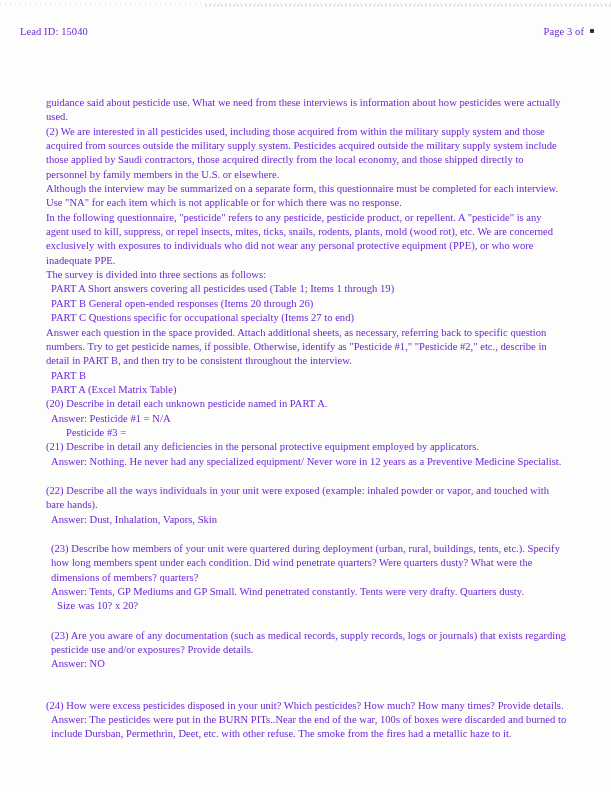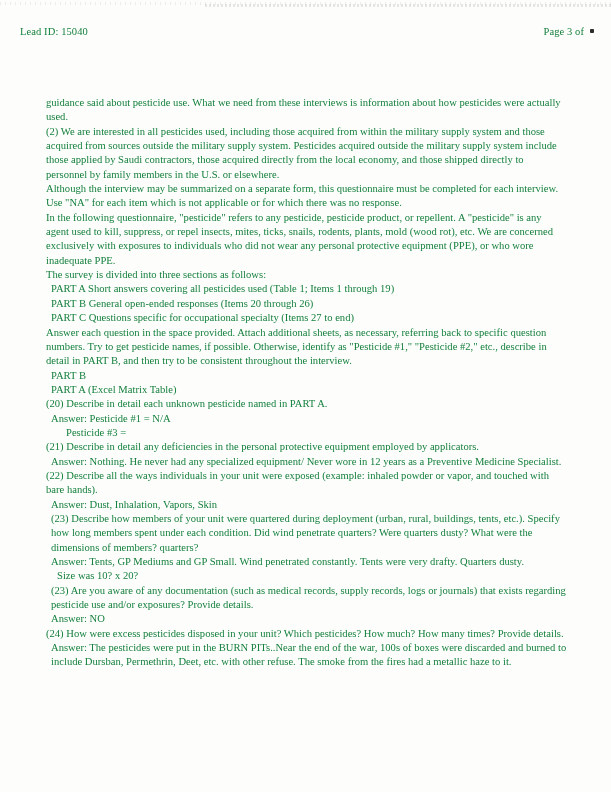--- a/index.html
+++ b/index.html
@@ -8,21 +8,21 @@
     padding: 0;
     background: #ffffff;
   }
   .page {
     position: relative;
     width: 611px;
     height: 792px;
     background: #fdfdfc;
     overflow: hidden;
     font-family: "Liberation Serif", "DejaVu Serif", serif;
-    color: #15803d;
+    color: #6d28d9;
     -webkit-font-smoothing: antialiased;
   }
   
   .scan-edge {
     position: absolute;
     left: 0;
     top: 2px;
     width: 611px;
     height: 3px;
     background:
@@ -78,22 +78,22 @@
     text-align: left;
   }
   .blk {
     margin: 0;
     text-indent: 0;
   }
   
   .i1 { padding-left: 5px; }
   .i2 { padding-left: 11px; }
   .i3 { padding-left: 20px; }
-  .gap-md { }
-  .gap-xl { }
+  .gap-md { margin-top: 15px; }
+  .gap-xl { margin-top: 27px; }
 </style>
 </head>
 <body>
 
 <div class="page">
 
   <div class="scan-edge"></div>
   <div class="scan-edge b"></div>
 
   <div class="header">

